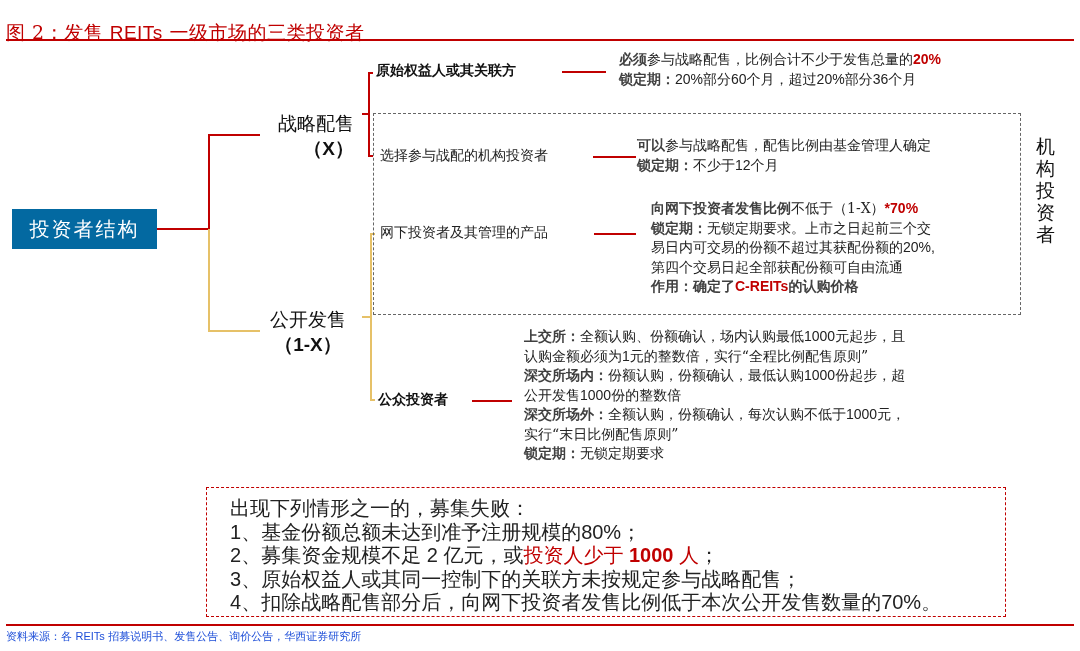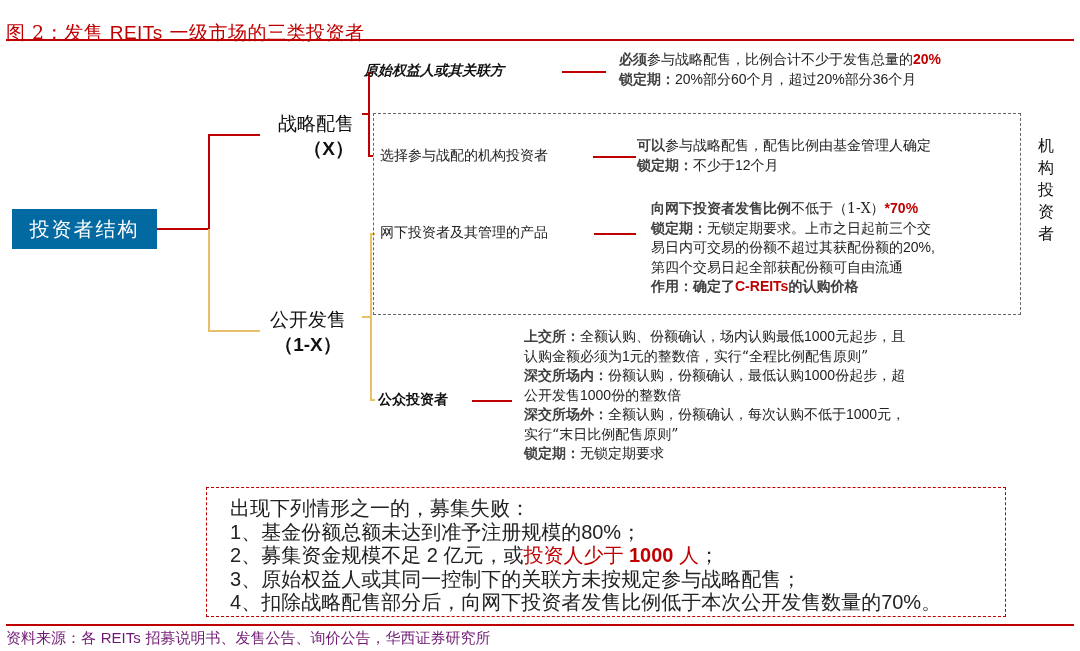--- a/index.html
+++ b/index.html
@@ -2,42 +2,42 @@
 <html><head>
 <meta charset="utf-8">
 <style>
   html,body{margin:0;padding:0;background:#fff;}
   body{width:1080px;height:651px;position:relative;overflow:hidden;font-family:"DejaVu Serif","Liberation Serif",serif;color:#222;}
   .abs{position:absolute;}
   .title{left:6px;top:20px;font-size:19px;color:#c00000;white-space:nowrap;font-family:"DejaVu Serif",serif;letter-spacing:0.5px;}
   .title .latin{font-family:"Liberation Sans",sans-serif;}
   .hr-top{left:6px;top:39px;width:1068px;height:2px;background:#c00000;}
   .hr-bot{left:6px;top:624px;width:1068px;height:2px;background:#c00000;}
-  .source{left:6px;top:629px;font-size:15px;color:#701a75;white-space:nowrap;}
+  .source{left:6px;top:629px;font-size:11px;color:#1d4ed8;white-space:nowrap;}
   .source .latin{font-family:"Liberation Sans",sans-serif;}
 
   .root{left:12px;top:209px;width:145px;height:40px;background:#0369a1;color:#fff;font-size:20px;display:flex;align-items:center;justify-content:center;letter-spacing:2px;}
   .line{position:absolute;}
   .red{background:#c00000;}
   .gold{background:#e6c168;}
   .l1{font-size:19px;text-align:center;line-height:26px;white-space:nowrap;color:#111;}
   .l1 .sub{font-family:"Liberation Sans",sans-serif;font-weight:bold;}
 
   .l2{font-size:14px;white-space:nowrap;color:#222;}
   .l2.bold{font-weight:bold;color:#111;}
 
   .dashbox{border:1.5px dashed #666;}
   .dashbox-red{border:1.5px dashed #c00000;}
 
   .desc{font-size:14px;line-height:19.5px;white-space:nowrap;color:#222;}
   .desc .hl{color:#404040;font-weight:bold;text-align:center;}
   .desc .num{font-family:"Liberation Sans",sans-serif;}
   .desc .hlnum{color:#c00000;font-weight:bold;font-family:"Liberation Sans",sans-serif;}
 
-  .vert{left:1034px;top:135px;width:24px;font-size:16px;line-height:22px;text-align:center;color:#111;}
+  .vert{left:1034px;top:135px;width:24px;font-size:19px;line-height:22px;text-align:left;color:#111;}
 
   .fail{font-size:20px;line-height:23.5px;white-space:nowrap;color:#222;}
   .fail .num{font-family:"Liberation Sans",sans-serif;}
   .fail .hl{color:#c00000;}
   .fail .hlnum{color:#c00000;font-weight:bold;font-family:"Liberation Sans",sans-serif;}
 </style>
 </head>
 <body>
 
 <div class="abs title"><span>图 2：发售 </span><span class="latin">REITs</span><span> 一级市场的三类投资者</span></div>
@@ -70,21 +70,21 @@
 <div class="line gold" style="left:362px;top:316px;width:8px;height:1.5px;"></div>
 <div class="line gold" style="left:370px;top:233px;width:1.5px;height:167px;"></div>
 <div class="line gold" style="left:370px;top:233px;width:5px;height:1.5px;"></div>
 <div class="line gold" style="left:370px;top:399px;width:5px;height:1.5px;"></div>
 
 <div class="abs dashbox" style="left:373px;top:113px;width:646px;height:200px;"></div>
 <div class="abs vert">
     <span style="display:block;width:20px;margin:0 auto;word-break:break-all;">机构投资者</span>
   </div>
 
-<div class="abs l2 bold" style="left:364px;top:62px;font-style:italic;">原始权益人或其关联方</div>
+<div class="abs l2 bold" style="left:376px;top:62px;">原始权益人或其关联方</div>
 <div class="line red" style="left:562px;top:71px;width:44px;height:1.5px;"></div>
 <div class="abs desc" style="left:619px;top:50px;">
   <div><span class="hl">必须</span><span>参与战略配售，比例合计不少于发售总量的</span><span class="hlnum">20%</span></div>
   <div><span class="hl">锁定期：</span><span class="num">20%</span><span>部分</span><span class="num">60</span><span>个月，超过</span><span class="num">20%</span><span>部分</span><span class="num">36</span><span>个月</span></div>
 </div>
 
 <div class="abs l2" style="left:380px;top:147px;">选择参与战配的机构投资者</div>
 <div class="line red" style="left:593px;top:156px;width:43px;height:1.5px;"></div>
 <div class="abs desc" style="left:637px;top:136px;">
   <div><span class="hl">可以</span><span>参与战略配售，配售比例由基金管理人确定</span></div>

